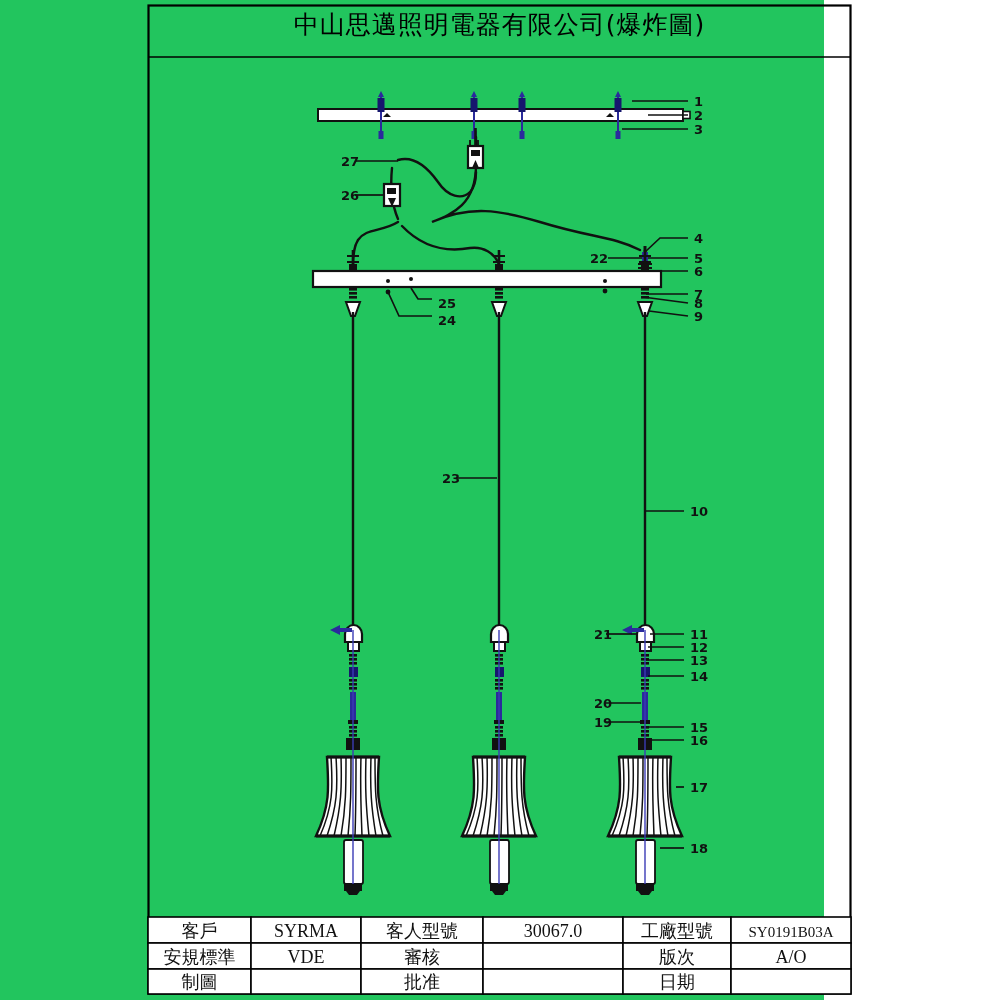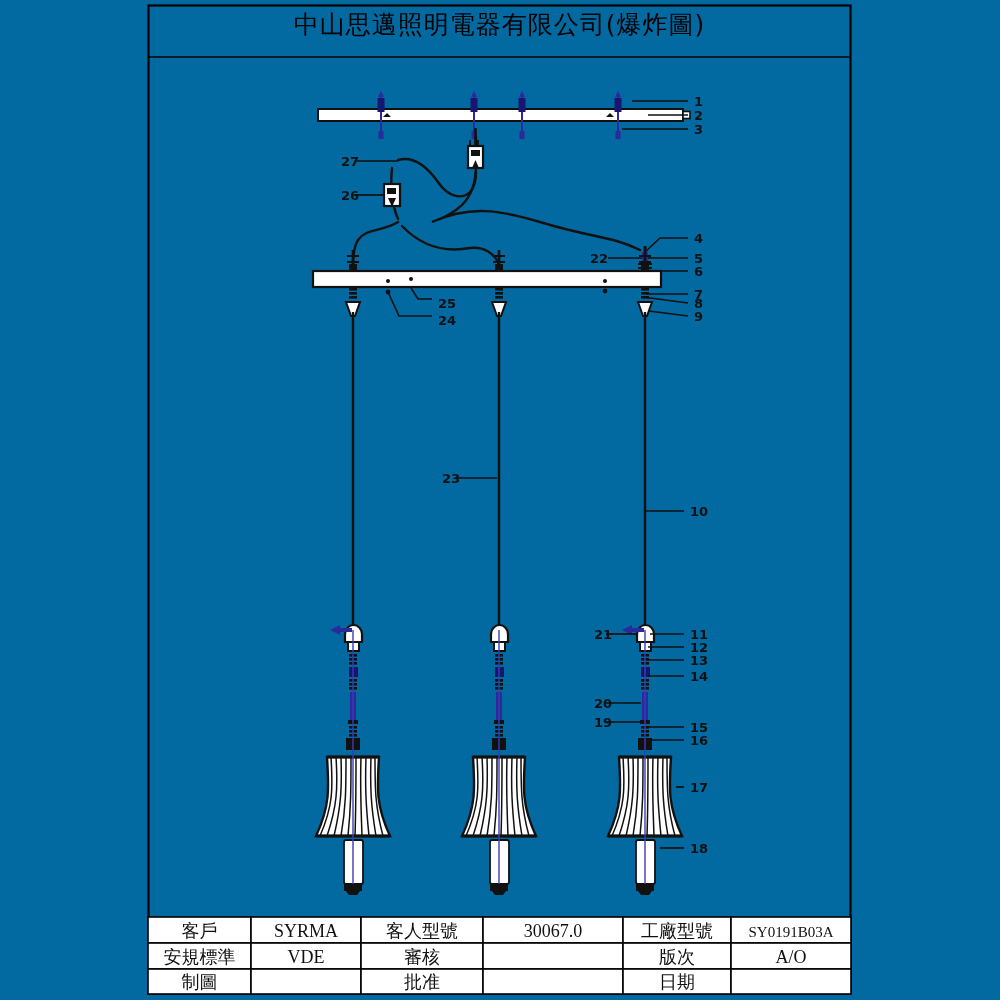--- a/index.html
+++ b/index.html
@@ -1,18 +1,18 @@
 <!DOCTYPE html>
 <html><head>
 <meta charset="utf-8">
 <style>
   html,body{margin:0;padding:0;background:#ffffff;}
   body{width:1000px;height:1000px;overflow:hidden;
        font-family:"Liberation Serif", serif;color:#000;}
-  #stage{position:relative;width:1000px;height:1000px;background:#0369a1;}
+  #stage{position:relative;width:824px;height:1000px;background:#22c55e;}
   #drawing{position:absolute;left:0;top:0;width:1000px;height:1000px;}
   .ttl{position:absolute;left:148px;top:8px;width:703px;text-align:center;
        font-size:25px;letter-spacing:1px;font-family:"DejaVu Sans",sans-serif;font-weight:400;}
 </style>
 </head>
 <body>
 
 <div id="stage">
   <div class="ttl">中山思邁照明電器有限公司(爆炸圖)</div>
   <svg id="drawing" viewBox="0 0 1000 1000">

